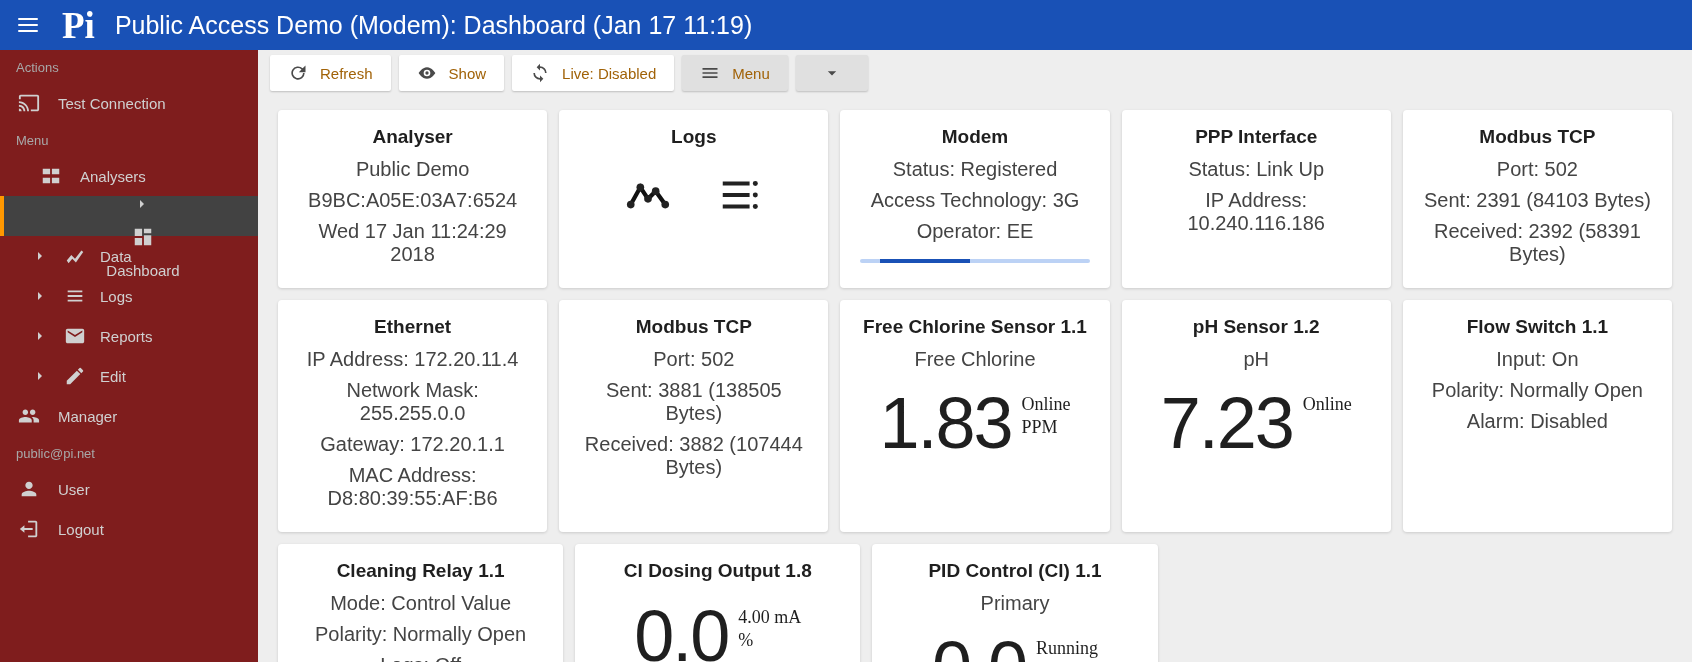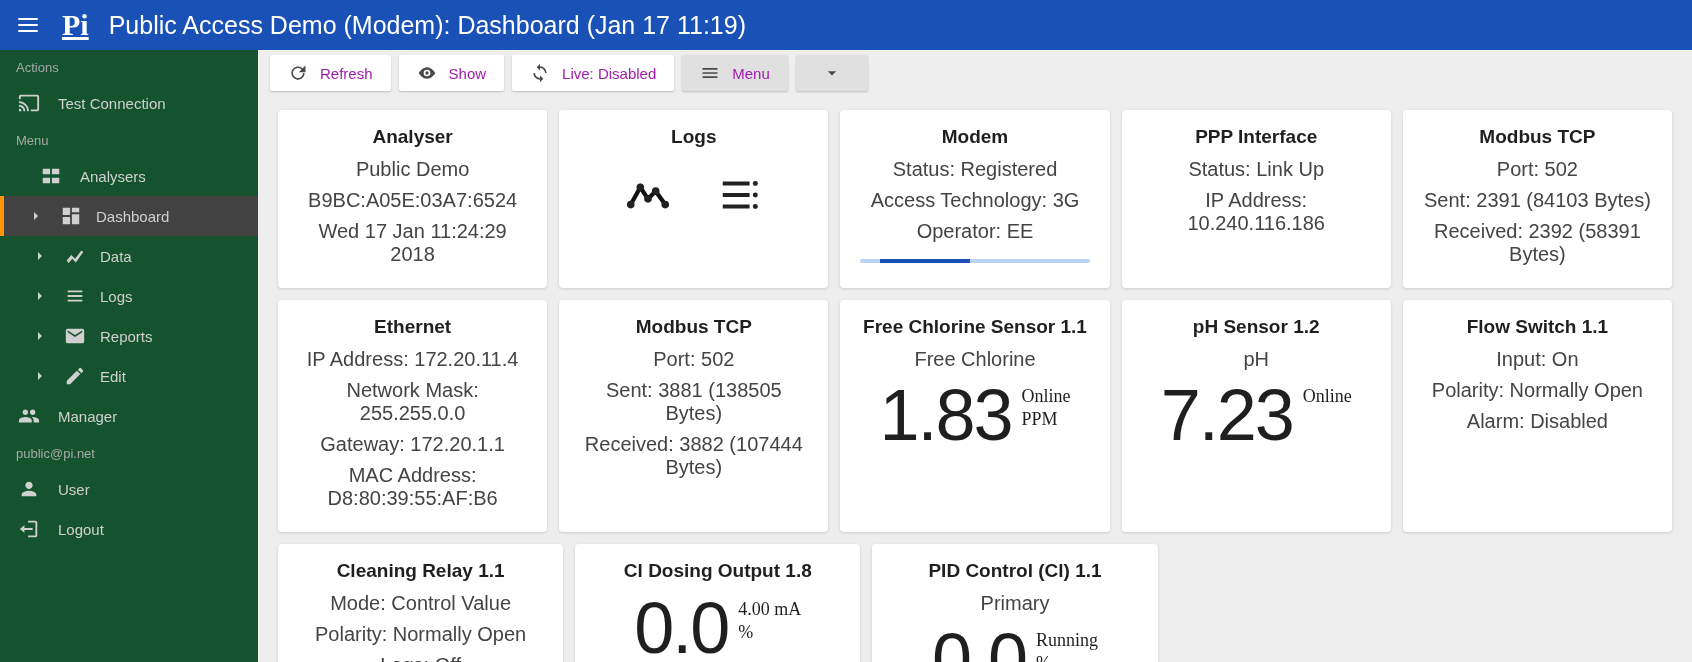--- a/index.html
+++ b/index.html
@@ -29,53 +29,52 @@
   .hamburger-icon, .hamburger-icon::before, .hamburger-icon::after {
     content: "";
     display: block;
     width: 20px; height: 2px; background: #fff;
     border-radius: 1px;
   }
   .hamburger-icon::before { position: relative; top: -6px; }
   .hamburger-icon::after  { position: relative; top:  4px; }
   .logo {
     font-family: Georgia, "Times New Roman", serif;
-    font-size: 30px; font-weight: 600;
+    font-size: 37px; font-weight: 600;
     margin: 0 20px 0 6px;
     position: relative;
-    text-decoration: underline;
   }
   .appbar-title {
     font-size: 25px;
     font-weight: 400;
   }
   
   .sidebar {
     position: absolute;
     top: 50px; left: 0;
     width: 258px; height: 612px;
-    background: #14532d;
+    background: #7f1d1d;
     color: #d0d0d0;
     font-size: 15px;
     overflow: hidden;
   }
   .sidebar .section-label {
     padding: 10px 16px 8px 16px;
     font-size: 13px;
     color: #a8a8a8;
   }
   .side-item {
     display: flex; align-items: center;
     height: 40px;
     padding-left: 18px;
     cursor: pointer;
     gap: 18px;
   }
   .side-item.indent { padding-left: 32px; gap: 14px; }
-  .side-item.active { background: #424242; border-left: 4px solid #ff9800; padding-left: 24px; }
+  .side-item.active { background: #424242; border-left: 4px solid #ff9800; padding-left: 24px; flex-direction: column; }
   .side-ico { width: 22px; height: 22px; fill: #d0d0d0; flex-shrink: 0; }
   .chev { width: 16px; height: 16px; fill: #d0d0d0; flex-shrink: 0; margin-right: 2px; }
   .spacer4 { width: 4px; }
 
   
   .toolbar {
     position: absolute;
     top: 50px; left: 258px;
     width: 1434px; height: 46px;
     background: #eeeeee;
@@ -84,21 +83,21 @@
     gap: 8px;
   }
   .tbtn {
     height: 36px;
     background: #ffffff;
     border: none;
     border-radius: 2px;
     box-shadow: 0 1px 2px rgba(0,0,0,.2);
     display: flex; align-items: center;
     padding: 0 18px; gap: 12px;
-    font-size: 15px; color: #a21caf;
+    font-size: 15px; color: #a16207;
     cursor: pointer;
   }
   .tbtn.gray { background: #e0e0e0; }
   .tbtn svg { width: 20px; height: 20px; fill: #4a4a4a; }
   .tbtn.iconOnly { padding: 0; width: 72px; justify-content: center; }
 
   
   .dash {
     position: absolute;
     top: 96px; left: 258px;
@@ -115,21 +114,21 @@
     min-width: 0;
     display: flex; flex-direction: column;
     align-items: center;
     padding: 16px 20px 18px 20px;
     text-align: center;
   }
   .card h3 { font-size: 19px; font-weight: 600; margin-bottom: 6px; }
   .card .sub { font-size: 20px; color: #444; margin: 4px 0; }
   .bignum-wrap {
     display: flex; align-items: flex-start; justify-content: space-between; gap: 10px;
-    margin-top: 4px;
+    margin-top: 12px;
   }
   .bignum { font-size: 72px; line-height: 1; font-weight: 400; letter-spacing: -2px; }
   .unitcol {
     display: flex; flex-direction: column; align-items: flex-start;
     font-size: 18px; line-height: 1.3; margin-top: 6px; font-family: Liberation Serif, serif;
   }
   .progress {
     width: 100%; height: 4px; background: #bcd2f5; margin-top: 12px;
     position: relative; border-radius: 2px; overflow: hidden;
   }

